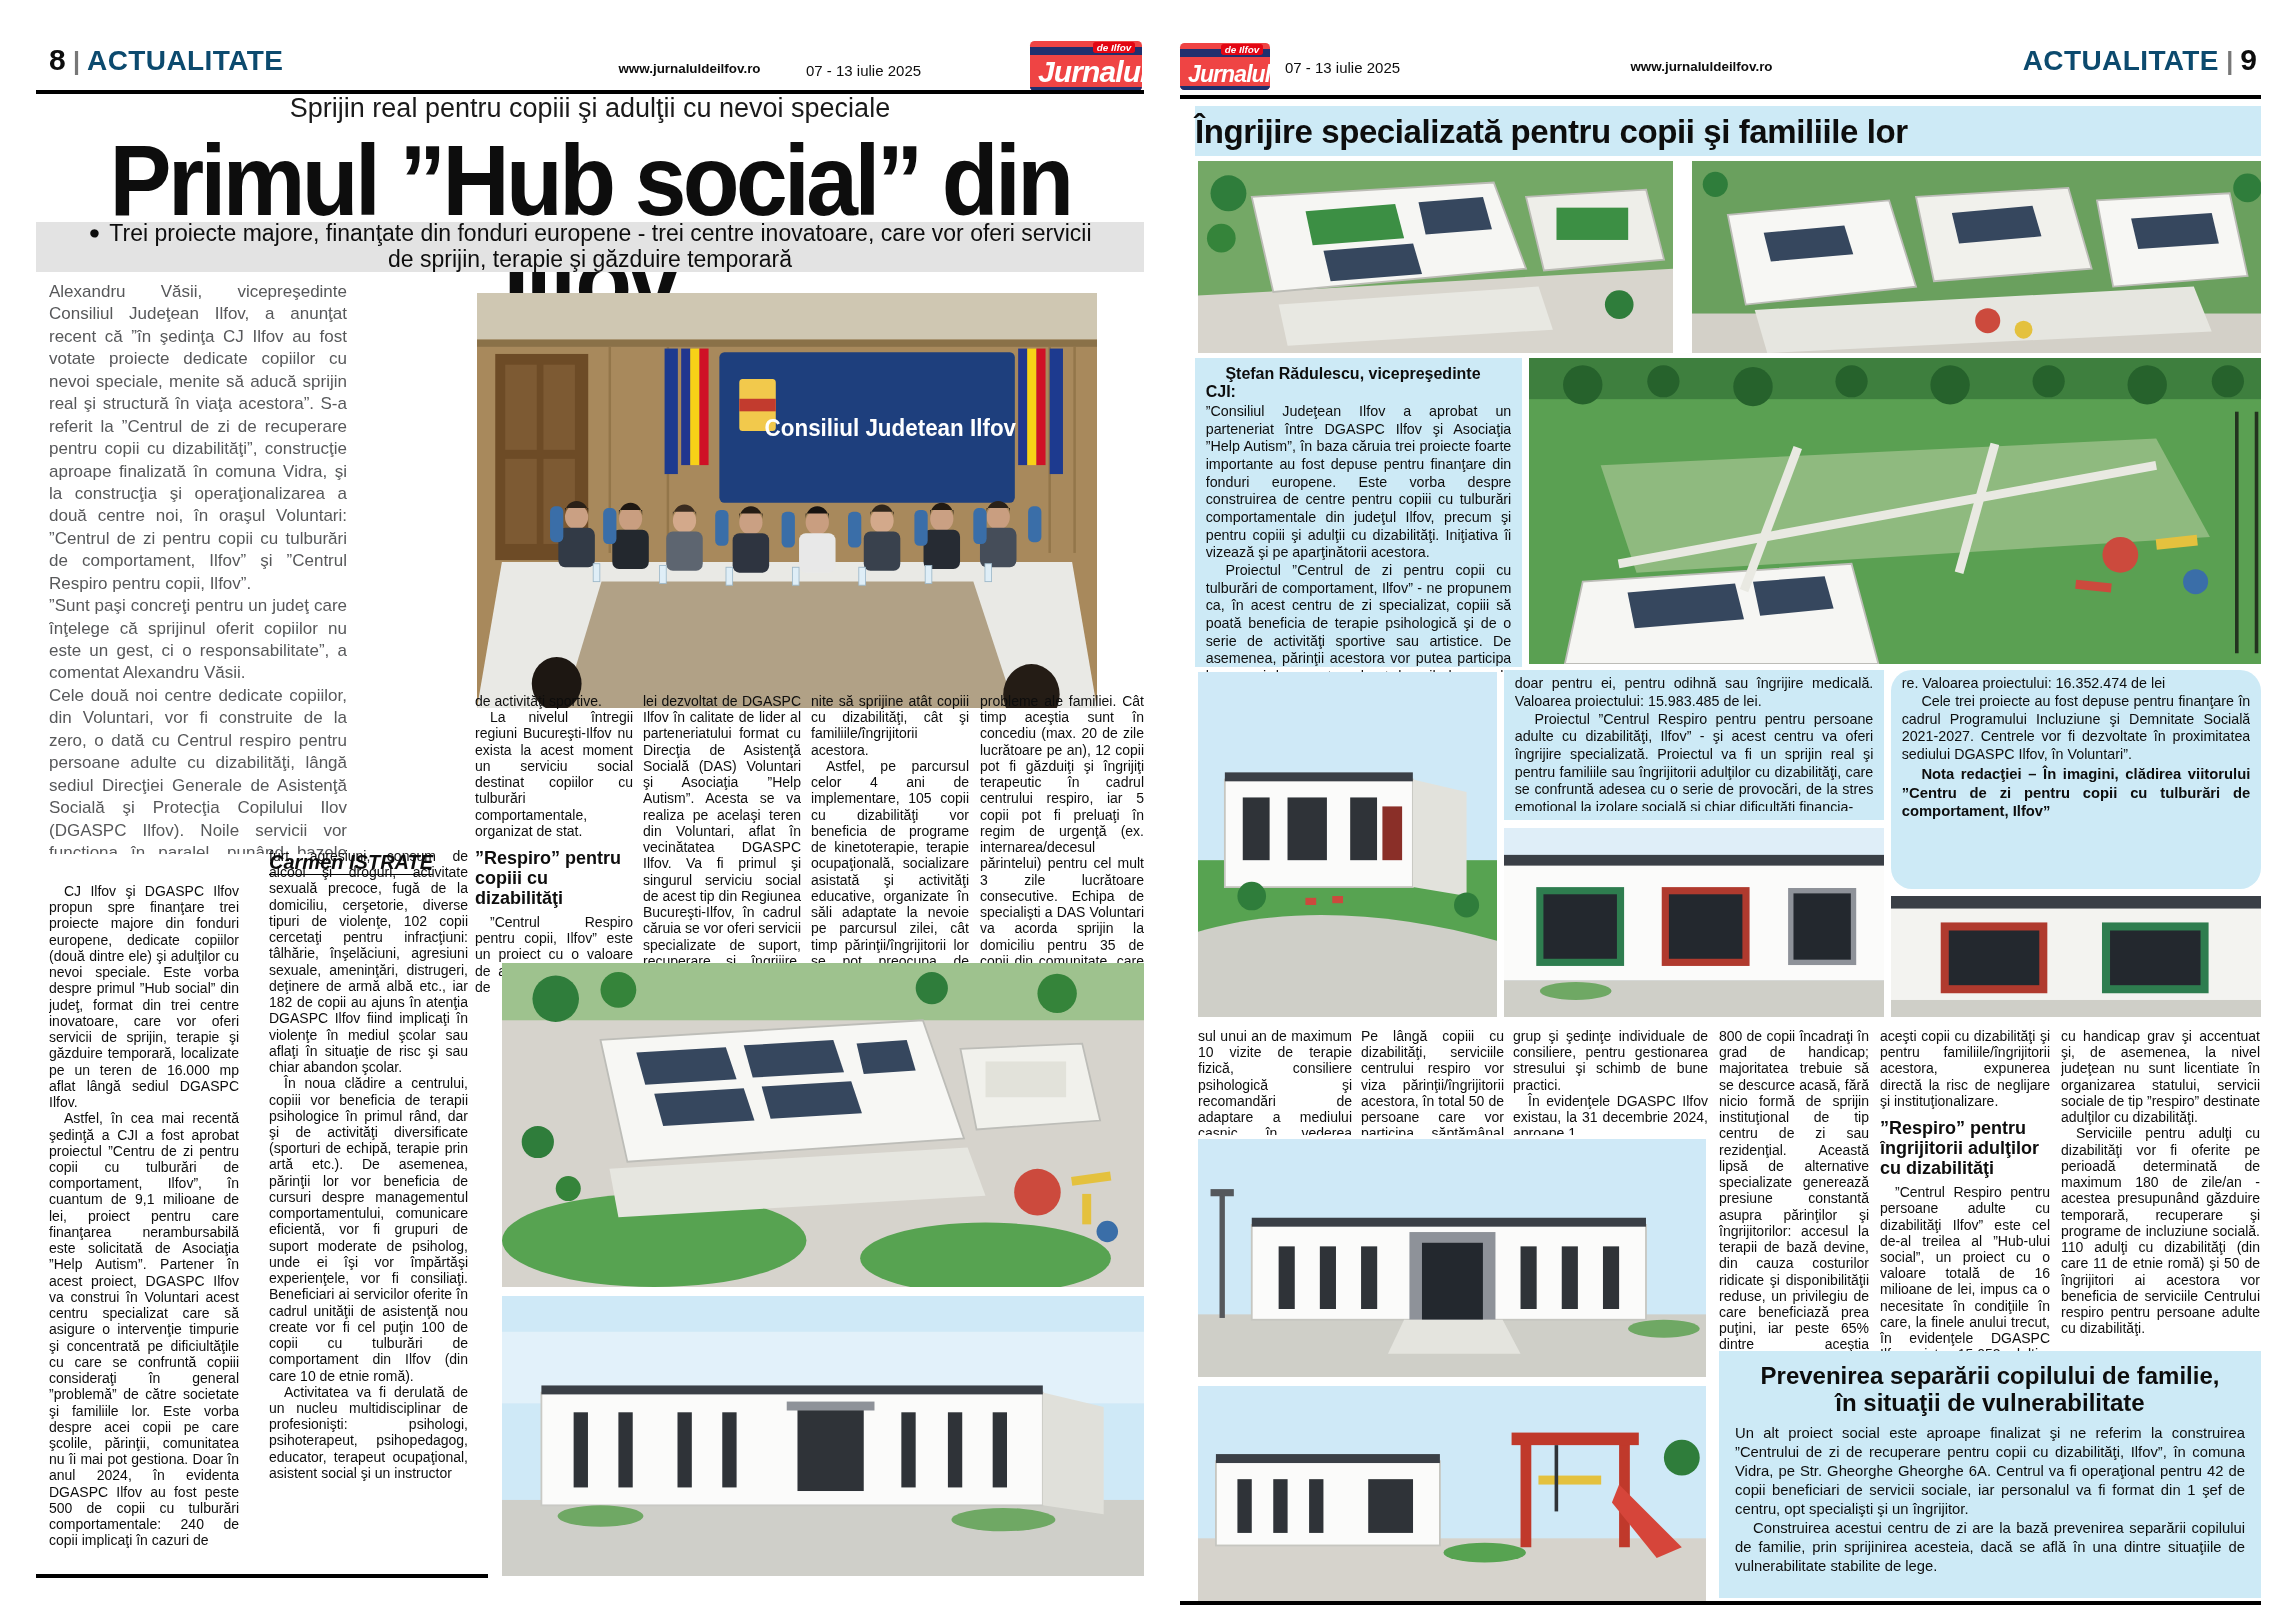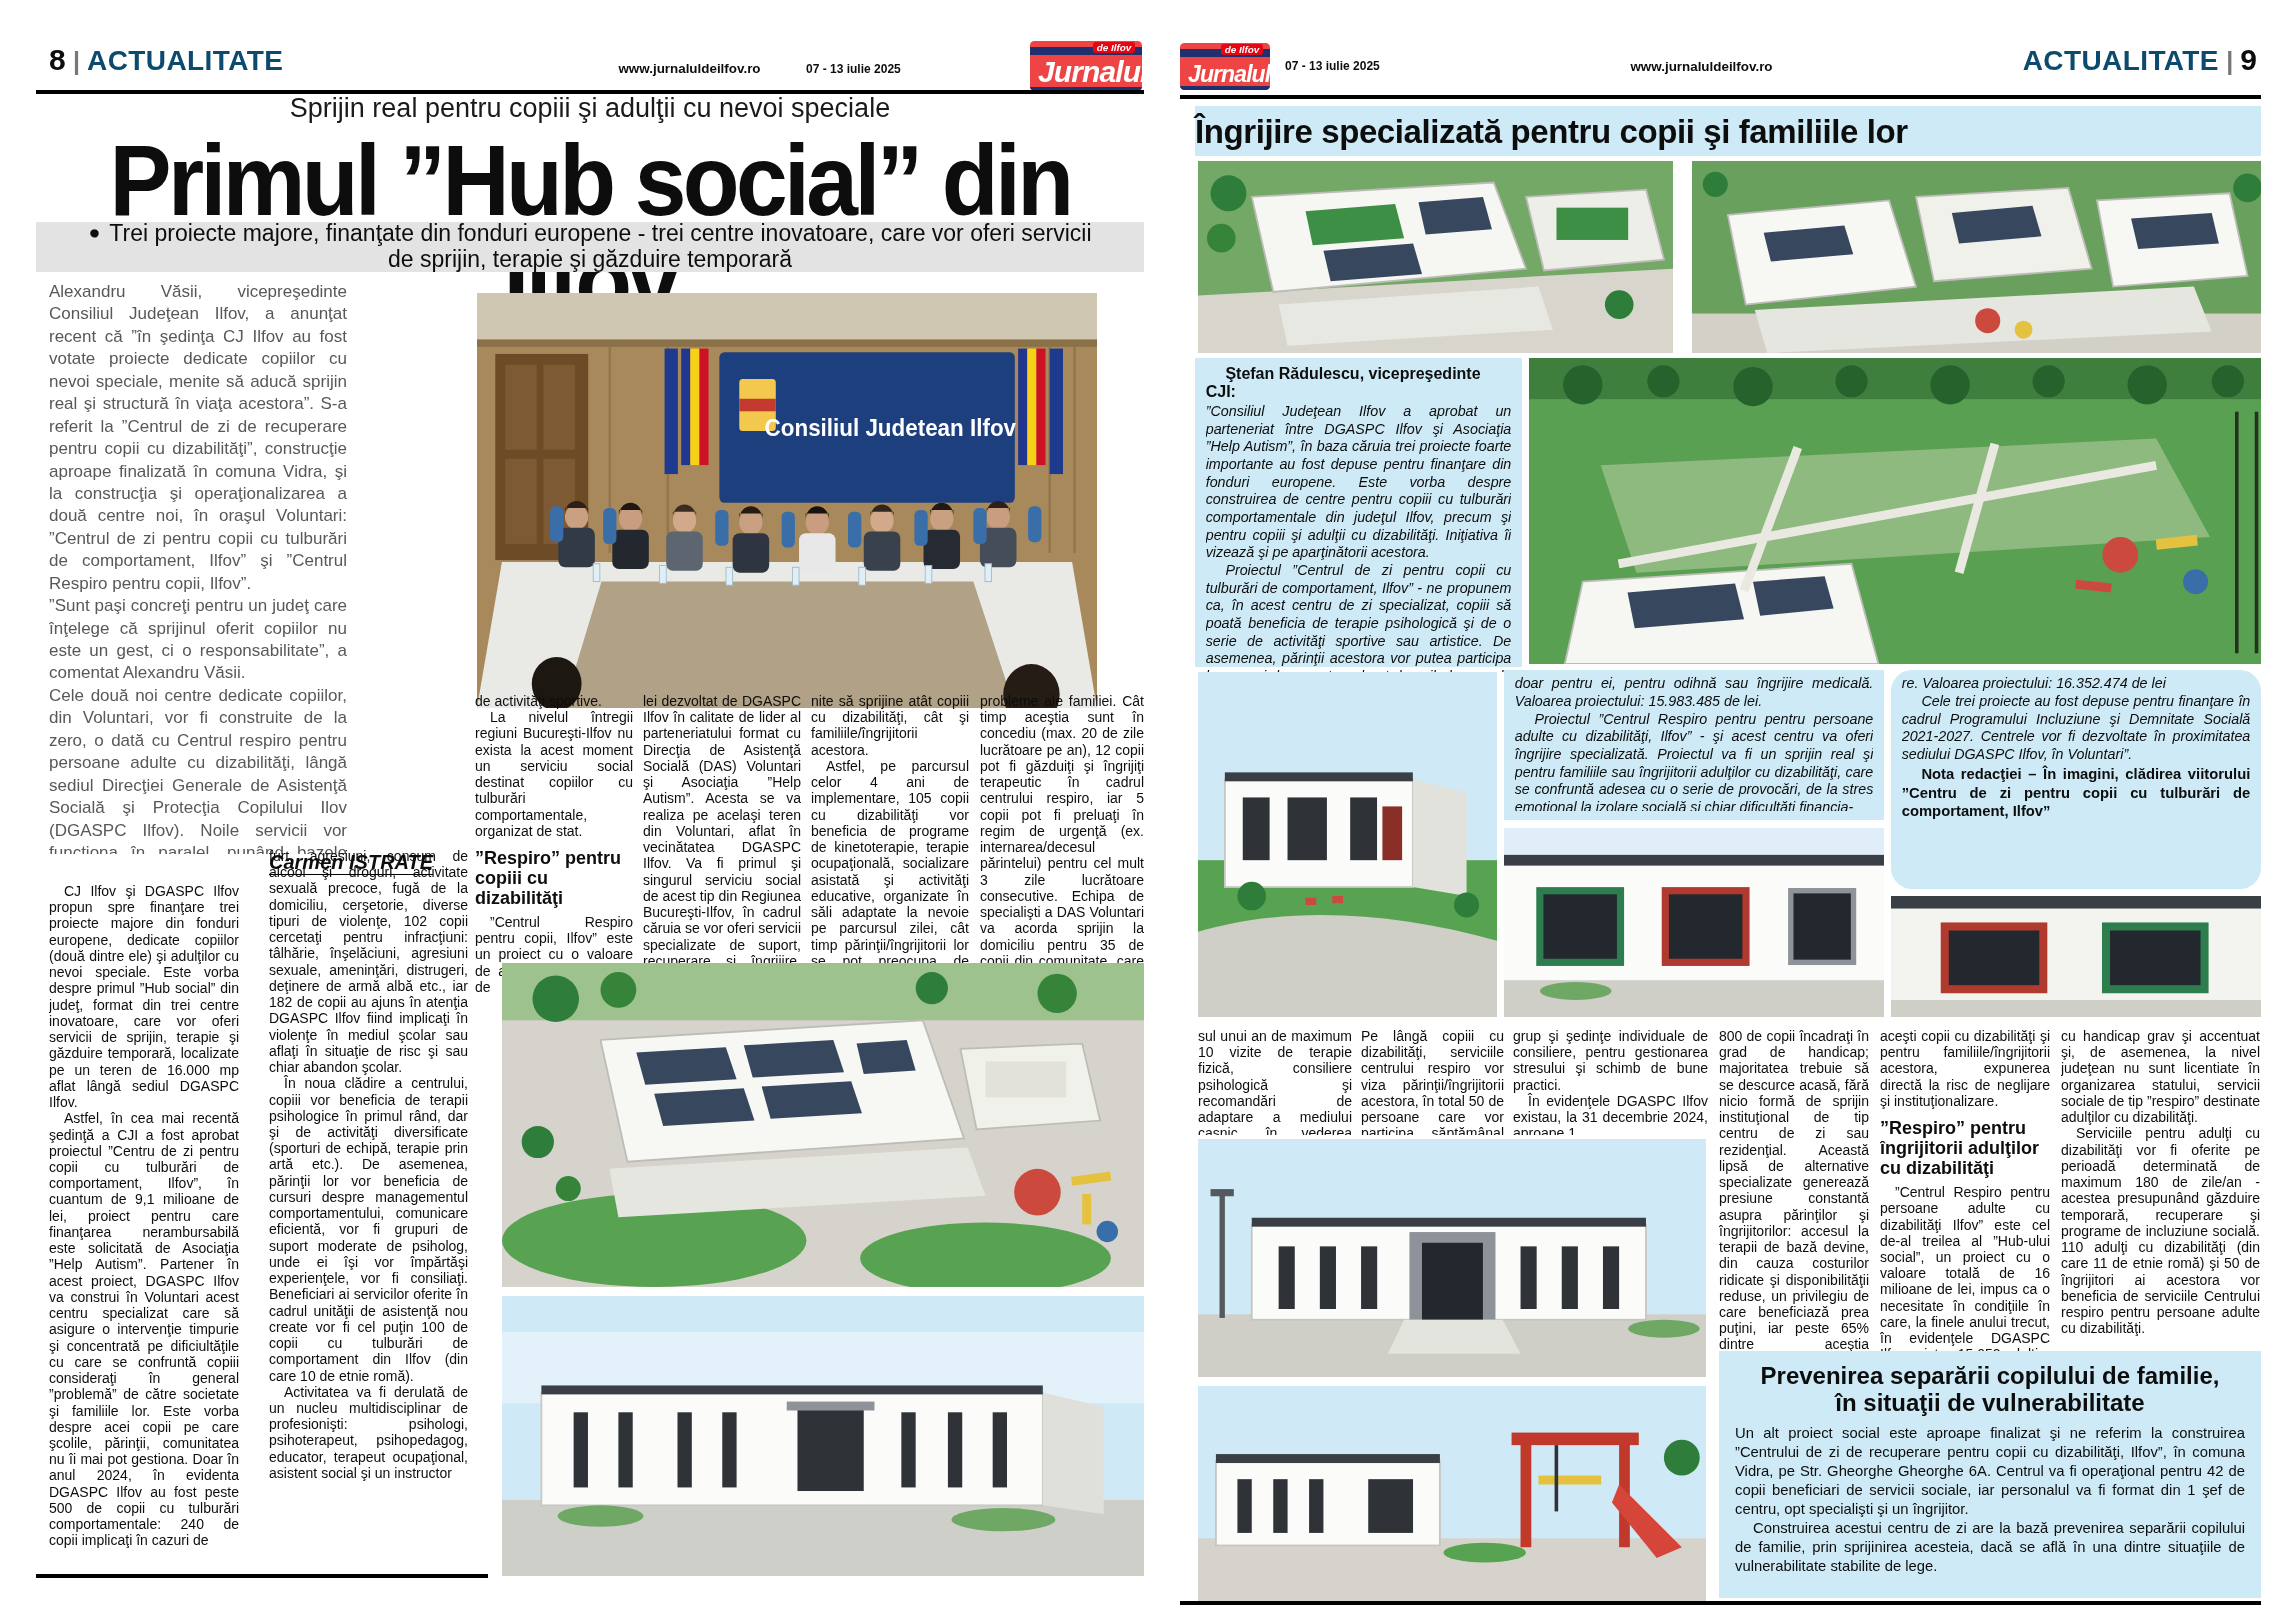--- a/index.html
+++ b/index.html
@@ -5,21 +5,21 @@
   html,body{margin:0;padding:0;background:#ffffff;}
   .sheet{position:relative;width:2293px;height:1608px;background:#fff;
          font-family:"Liberation Sans",sans-serif;color:#0d0d0d;overflow:hidden;}
   .abs{position:absolute;}
   .rule{background:#000;}
   
   .pgnum{font-size:30px;font-weight:bold;}
   .hbar{font-size:25px;font-weight:bold;color:#777;padding:0 7.2px;}
   .section-label{font-size:28px;font-weight:bold;color:#0c4a6e;letter-spacing:0.4px;}
   .hurl{font-size:13.4px;font-weight:bold;}
-  .hdate{font-size:12px;font-weight:bold;}
+  .hdate{font-size:15px;font-weight:normal;}
   
   .logo{background:#ef4444;border-radius:4.5px;position:relative;color:#fff;overflow:hidden;}
   .logo .stripe{position:absolute;left:0;right:0;top:6.3px;height:8px;background:#20306e;}
   .logo .delfov{position:absolute;top:0.9px;right:7.2px;background:#e30613;border-radius:2.7px;
      font-size:9.9px;font-weight:bold;font-style:italic;padding:0 3.6px;z-index:2;line-height:11.6px;}
   .logo .jname{position:absolute;left:8px;right:0;bottom:1.8px;text-align:center;
      font-weight:bold;font-style:italic;z-index:1;letter-spacing:-0.9px;}
   .logo.big .jname{font-size:30px;} .logo.small .jname{font-size:23px;}
   .logo .base{position:absolute;left:0;right:0;bottom:0;height:3.6px;background:#20306e;}
   
@@ -37,21 +37,21 @@
   .col p{margin:0;}
   .col p + p{text-indent:15px;}
   .col.ind1 p:first-child{text-indent:15px;}
   .byline{font-size:20px;font-weight:bold;font-style:italic;}
   .byline span{border-bottom:1.8px solid #000;padding-bottom:0.9px;}
   .subhead{font-size:18px;font-weight:bold;line-height:1.12;margin:9px 0 5.4px 0;text-align:left;}
   
   .blue{background:#cdeaf6;}
   .p9head{font-size:33px;font-weight:bold;text-align:left;letter-spacing:-0.4px;}
   .quote{font-size:14.3px;line-height:1.235;text-align:justify;overflow:hidden;}
-  .quote p{margin:0;font-style:italic;}
+  .quote p{margin:0;}
   .quote p + p{text-indent:19.7px;}
   .qhead{font-size:16px;font-weight:bold;margin:0 0 1.8px 0;text-indent:19.7px;}
   .nota{font-size:14.8px;font-weight:bold;line-height:1.25;text-align:justify;text-indent:19.7px;margin-top:1.8px;}
   .boxtitle{font-size:24px;font-weight:bold;text-align:center;line-height:1.15;}
   .boxbody{font-size:14.8px;line-height:1.28;text-align:justify;}
   .boxbody p{margin:0;}
   .boxbody p + p{text-indent:18px;}
   .img{overflow:hidden;}
   .img svg{display:block;width:100%;height:100%;}
 </style>

